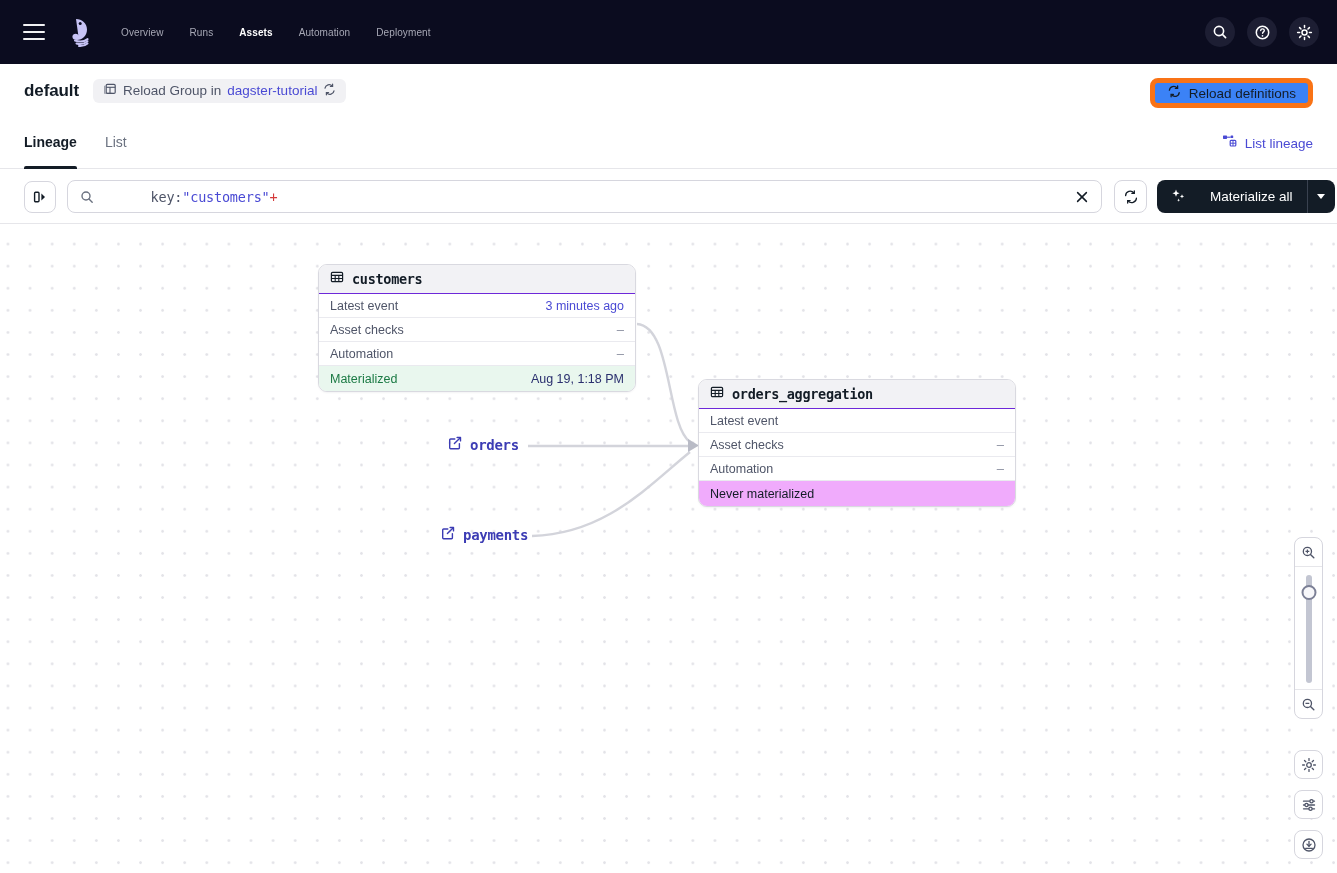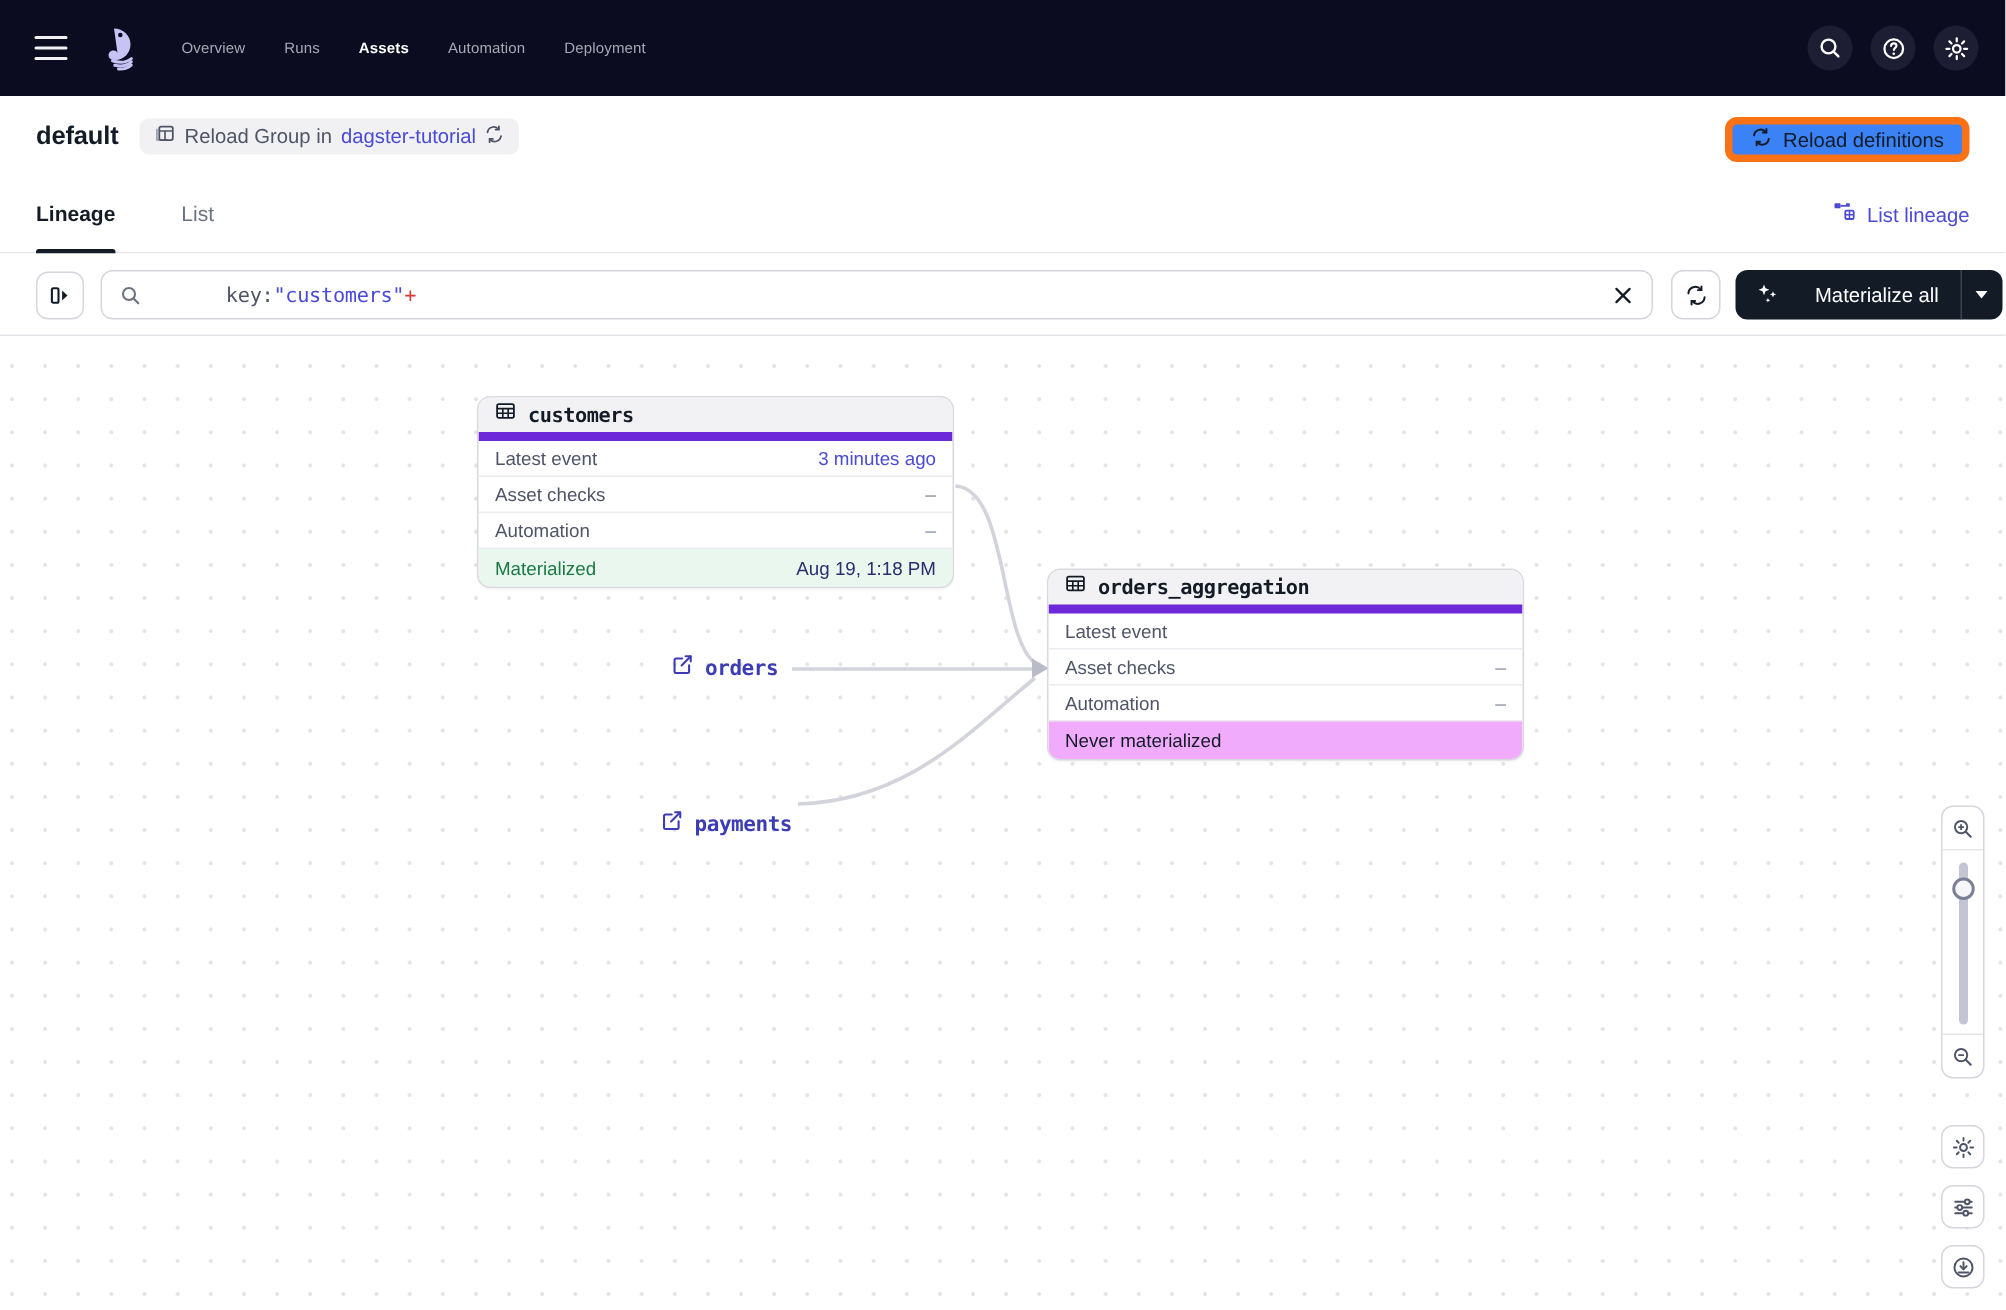--- a/index.html
+++ b/index.html
@@ -65,21 +65,21 @@
     border: 5px solid #f97316; border-radius: 8px; background: #3b82f6;
     display: flex; align-items: center; gap: 7px; padding: 0 12px;
     font-size: 13.5px; color: #131c26; cursor: pointer;
   }
 
   
   .tabsrow {
     position: absolute; left: 0; top: 117px; width: 1337px; height: 52px;
     border-bottom: 1px solid #e6e6ea; background: #fff;
   }
-  .tabs { position: absolute; left: 24px; top: 0; display: flex; gap: 44px; height: 52px; }
+  .tabs { position: absolute; left: 24px; top: 0; display: flex; gap: 28px; height: 52px; }
   .tab {
     display: flex; align-items: center; height: 52px; font-size: 14px;
     color: #6b7280; cursor: pointer; position: relative; padding-bottom: 2px;
   }
   .tab.active { color: #131c26; font-weight: bold; }
   .tab.active::after {
     content: ""; position: absolute; left: 0; right: 0; bottom: 0;
     height: 3px; background: #131c26; border-radius: 2px 2px 0 0;
   }
   .viewlineage {
@@ -150,21 +150,21 @@
   }
   .edges { position: absolute; left: 0; top: 0; width: 1337px; height: 649px; }
 
   
   .node {
     position: absolute; border: 1px solid #d9d9e0; border-radius: 9px;
     background: #fff; overflow: hidden; cursor: pointer;
     box-shadow: 0 1px 2px rgba(16,24,40,0.05);
   }
   .node-head {
-    height: 29px; background: #f2f2f5; border-bottom: 6px solid #6d28d9;
+    height: 29px; background: #f2f2f5; border-bottom: 1px solid #6d28d9;
     display: flex; align-items: center; gap: 8px; padding: 0 11px; text-align: center;
   }
   .node-title {
     font-family: "DejaVu Sans Mono", "Liberation Mono", monospace;
     font-size: 13.5px; font-weight: bold; color: #131c26; letter-spacing: -0.3px;
   }
   .node-row {
     height: 24px; display: flex; align-items: center; justify-content: space-between;
     padding: 0 11px; border-bottom: 1px solid #eaeaef;
     font-size: 12.5px; color: #4f5568;
@@ -465,21 +465,21 @@
       <span>
         <svg width="14" height="14" viewBox="0 0 14 14">
             <path d="M11.4 7.6v4.2a.9.9 0 0 1-.9.9H2.6a.9.9 0 0 1-.9-.9V3.9a.9.9 0 0 1 .9-.9h4.2" stroke="#3c3cb4" stroke-width="1.4" fill="none" stroke-linecap="round"></path>
             <path d="M9.1 1.5h3.4v3.4" stroke="#3c3cb4" stroke-width="1.4" fill="none" stroke-linecap="round" stroke-linejoin="round"></path>
             <line x1="6.4" y1="7.6" x2="12.3" y2="1.7" stroke="#3c3cb4" stroke-width="1.4" stroke-linecap="round"></line>
           </svg>
       </span>
       <span class="ext-label">orders</span>
     </div>
 
-    <div class="ext" style="left:441px; top:316px;align-items:center;">
+    <div class="ext" style="left:441px; top:302px;align-items:center;">
       <span>
         <svg width="14" height="14" viewBox="0 0 14 14">
             <path d="M11.4 7.6v4.2a.9.9 0 0 1-.9.9H2.6a.9.9 0 0 1-.9-.9V3.9a.9.9 0 0 1 .9-.9h4.2" stroke="#3c3cb4" stroke-width="1.4" fill="none" stroke-linecap="round"></path>
             <path d="M9.1 1.5h3.4v3.4" stroke="#3c3cb4" stroke-width="1.4" fill="none" stroke-linecap="round" stroke-linejoin="round"></path>
             <line x1="6.4" y1="7.6" x2="12.3" y2="1.7" stroke="#3c3cb4" stroke-width="1.4" stroke-linecap="round"></line>
           </svg>
       </span>
       <span class="ext-label">payments</span>
     </div>
 

